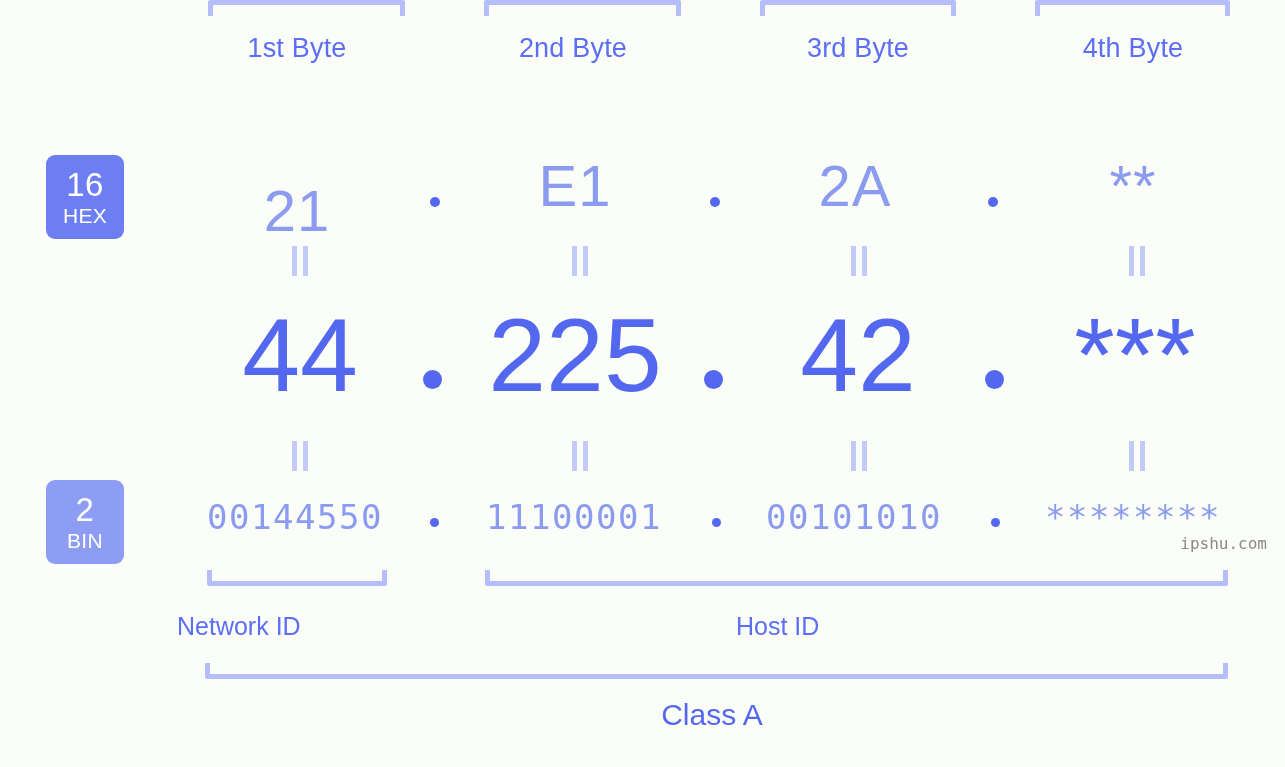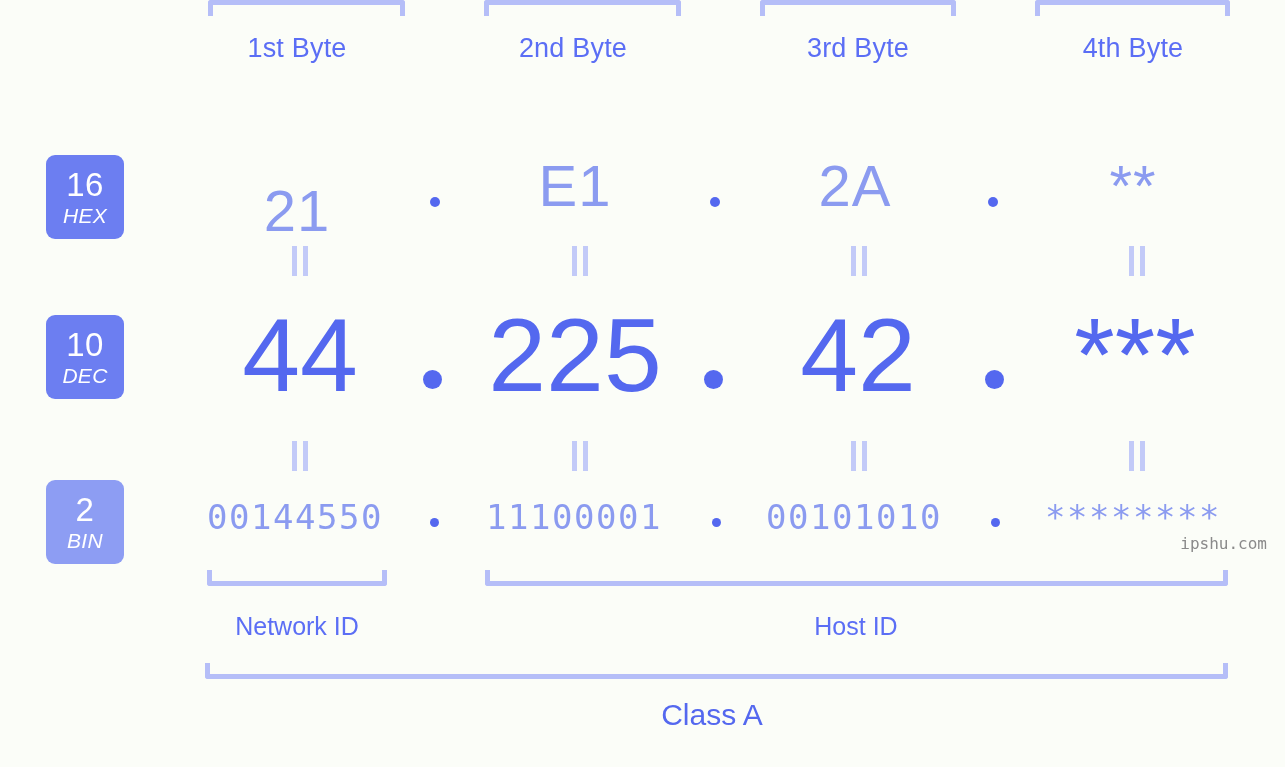--- a/index.html
+++ b/index.html
@@ -69,21 +69,20 @@
   .badge .num {
     font-size: 33px;
     font-weight: 400;
     letter-spacing: 0.5px;
   }
   .badge .nm {
     font-size: 21px;
     font-weight: 400;
     margin-top: 4px;
     letter-spacing: 0.3px;
-    font-style: italic;
   }
   .badge-hex { top: 155px; background: #6c7ef1; }
   .badge-dec { top: 315px; background: #6c7ef1; }
   .badge-bin { top: 480px; background: #8d9df3; }
 
   
   .cell {
     position: absolute;
     width: 260px;
     text-align: center;
@@ -132,21 +131,21 @@
     height: 30px;
     background: #c2caf8;
     display: block;
   }
   .eqmark i:first-child { left: 5px; }
   .eqmark i:last-child  { left: 16px; }
 
   
   .section-caption {
     position: absolute;
-    text-align: center;
+    text-align: left;
     font-size: 25px;
     color: #5b6ef5;
     white-space: nowrap;
   }
   .class-caption {
     position: absolute;
     text-align: center;
     font-size: 30px;
     color: #5468ef;
     white-space: nowrap;
@@ -203,24 +202,20 @@
     </div>
   <div class="eqmark" style="left:859px; top:246px;">
       <i></i>
       <i></i>
     </div>
   <div class="eqmark" style="left:1137px; top:246px;">
       <i></i>
       <i></i>
     </div>
 
-  <div class="badge badge-dec">
-    <span class="num">10</span>
-    <span class="nm">DEC</span>
-  </div>
   <div class="row-dec">
     <div class="cell" style="left:170px;">44</div>
     <div class="cell" style="left:445px;">225</div>
     <div class="cell" style="left:728px;">42</div>
     <div class="cell" style="left:1005px;">***</div>
 
     <div class="dot dot-dec" style="left:423px;"></div>
     <div class="dot dot-dec" style="left:704px;"></div>
     <div class="dot dot-dec" style="left:985px;"></div>
   </div>

